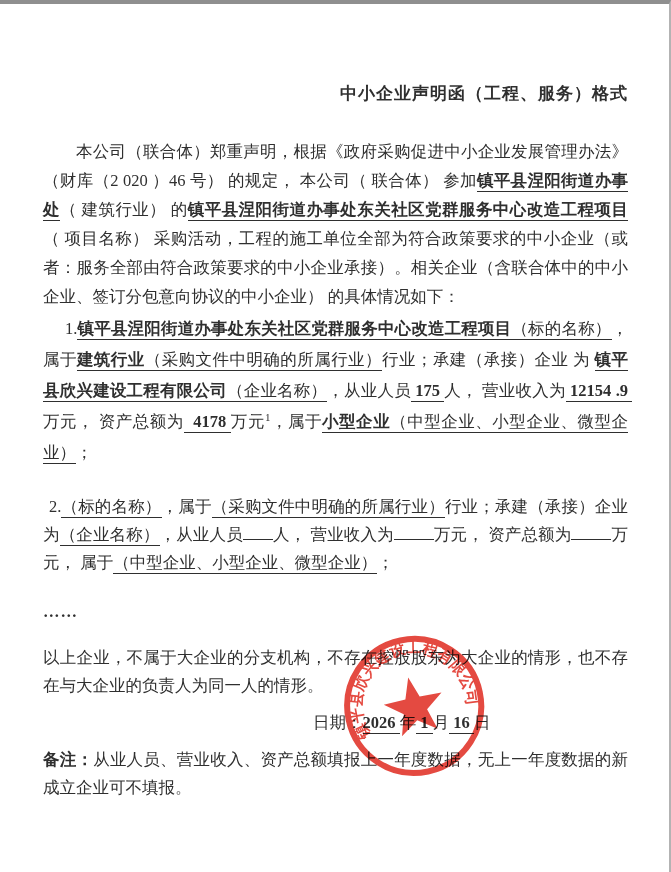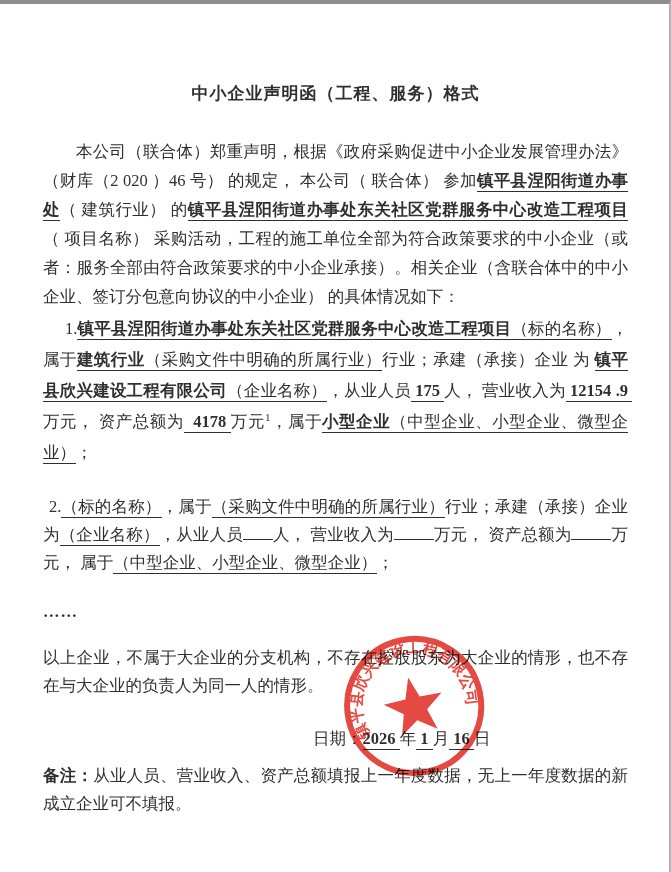--- a/index.html
+++ b/index.html
@@ -7,35 +7,35 @@
     width:671px;height:872px;box-sizing:border-box;
     background:#ffffff;
     border-top:4px solid #8f8f8f;
     border-right:2px solid #b3b3b3;
     font-family:"Liberation Serif","DejaVu Serif",serif;
     color:#2f2f2f;
     position:relative;overflow:hidden;
   }
   .doc{padding:78px 41px 0 43px;}
   .title{
-    font-size:17px;font-weight:700;text-align:center;
+    font-size:17px;font-weight:700;text-align:right;
     margin:0 0 32px 0;letter-spacing:1px;
   }
   .para{
     font-size:16.5px;line-height:29px;text-align:justify;
     white-space:pre-wrap;margin:0;
   }
   .p1{text-indent:33px;}
   .item1{line-height:31px;margin-top:2px;text-indent:22px;}
   .item2{line-height:28px;margin-top:25px;text-indent:6px;}
   .dots{margin-top:20px;font-weight:700;letter-spacing:1px;}
   .closing1{margin-top:18px;line-height:28px;}
   .closing2{line-height:28px;}
   .sign{margin-top:24px;margin-left:109px;line-height:29px;}
-  .date{margin-top:24px;margin-left:270px;line-height:29px;}
+  .date{margin-top:8px;margin-left:270px;line-height:29px;}
   .note{margin-top:9px;line-height:28px;}
   .seg.b{font-weight:700;}
   .seg.u{border-bottom:1px solid #2f2f2f;padding-bottom:1px;}
   .seg.sup{vertical-align:super;font-size:11px;line-height:0;}
   .seg.blank{display:inline-block;height:15px;border-bottom:1px solid #2f2f2f;}
   .seal{
     position:absolute;left:336px;top:616px;
     transform:rotate(-12deg);
     opacity:.85;mix-blend-mode:multiply;
     pointer-events:none;

